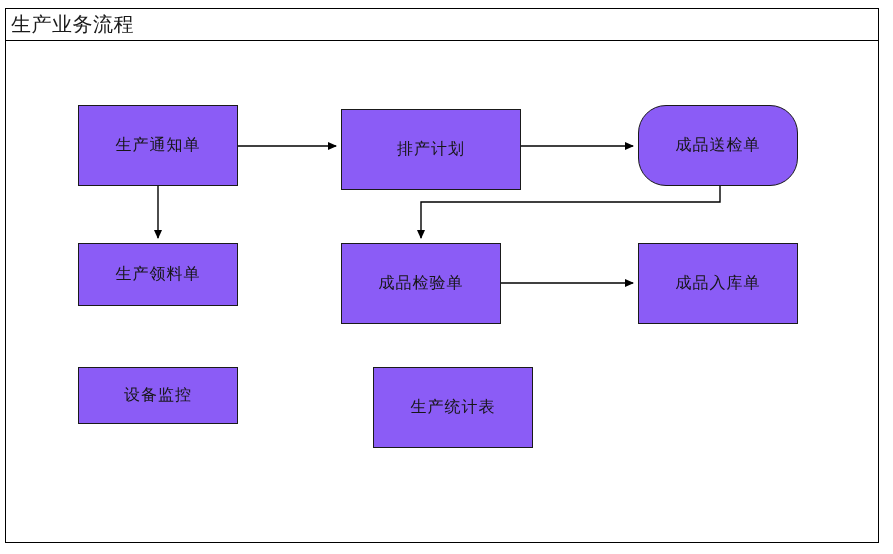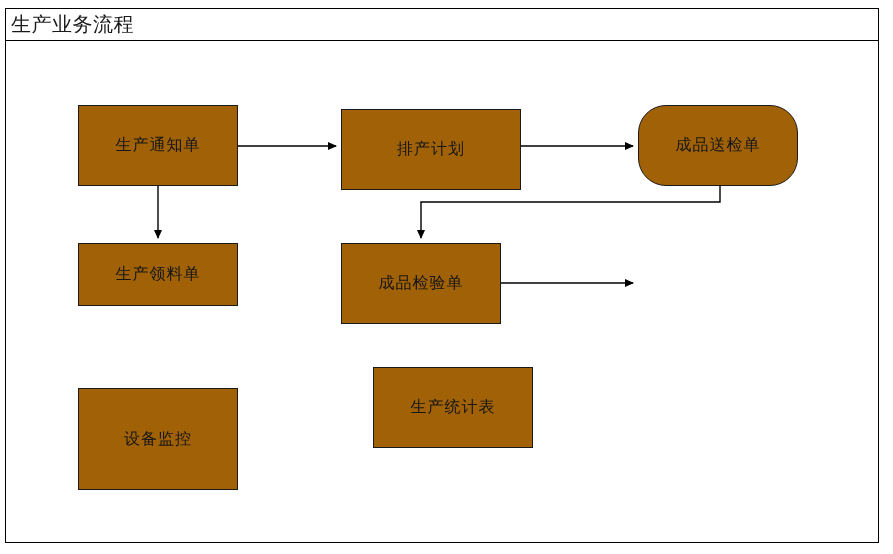--- a/index.html
+++ b/index.html
@@ -47,21 +47,21 @@
     font-size: 20px;
     line-height: 22px;
     color: #1a1a1a;
     white-space: nowrap;
     letter-spacing: 0.5px;
   }
 
   
   .node {
     position: absolute;
-    background: #a16207;
+    background: #8b5cf6;
     border: 1px solid #1a1a1a;
     box-sizing: border-box;
     display: flex;
     align-items: center;
     justify-content: center;
     font-size: 16px;
     color: #161616;
     letter-spacing: 1px;
     white-space: nowrap;
   }
@@ -126,22 +126,25 @@
   </div>
 
   <div class="node" style="left:78px; top:243px; width:160px; height:63px;">
     <span>生产领料单</span>
   </div>
 
   <div class="node" style="left:341px; top:243px; width:160px; height:81px;">
     <span>成品检验单</span>
   </div>
 
+  <div class="node" style="left:638px; top:243px; width:160px; height:81px;">
+    <span>成品入库单</span>
+  </div>
 
-  <div class="node" style="left:78px; top:367px; width:160px; height:102px;margin-top:21px;">
+  <div class="node" style="left:78px; top:367px; width:160px; height:57px;">
     <span>设备监控</span>
   </div>
 
   <div class="node" style="left:341px; top:367px; width:160px; height:81px;margin-left:32px;">
     <span>生产统计表</span>
   </div>
 
 </div>
 
 </body></html>

